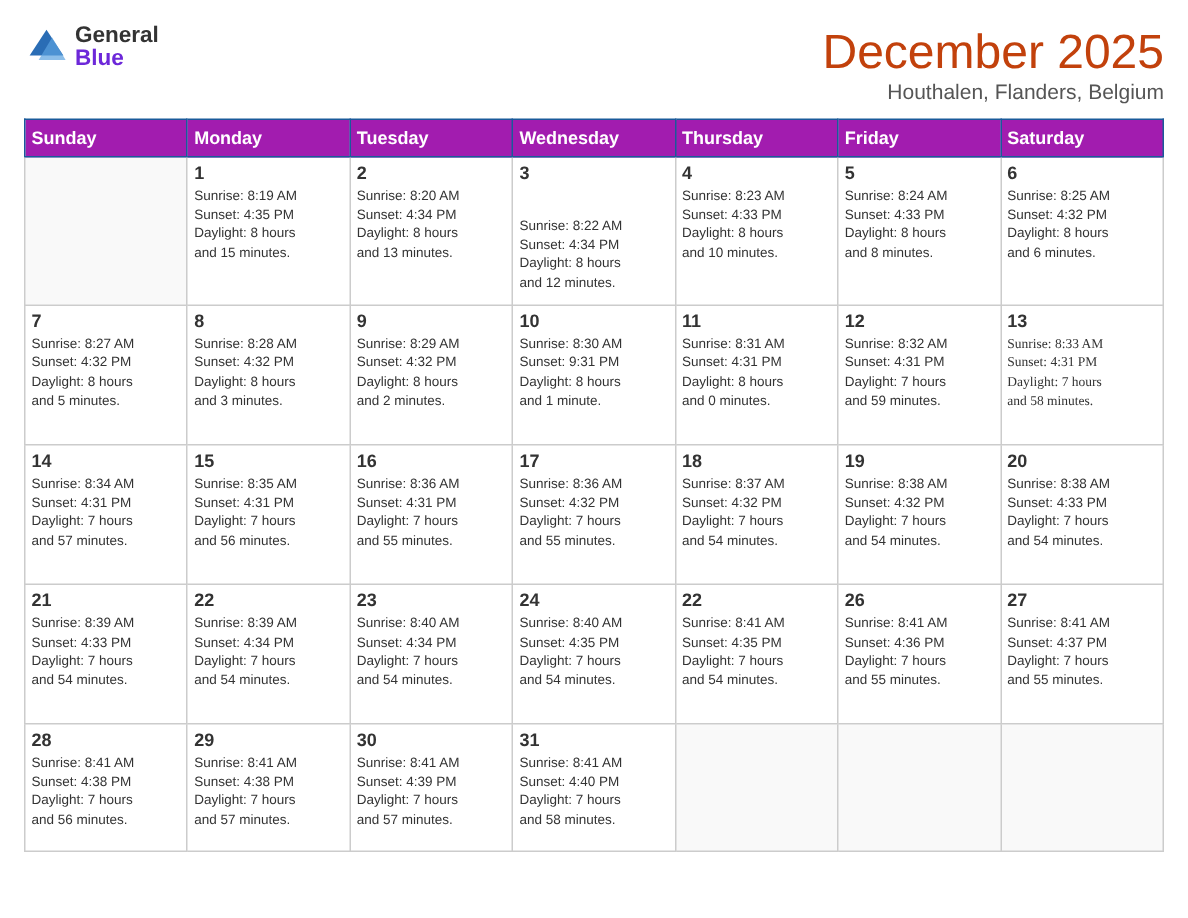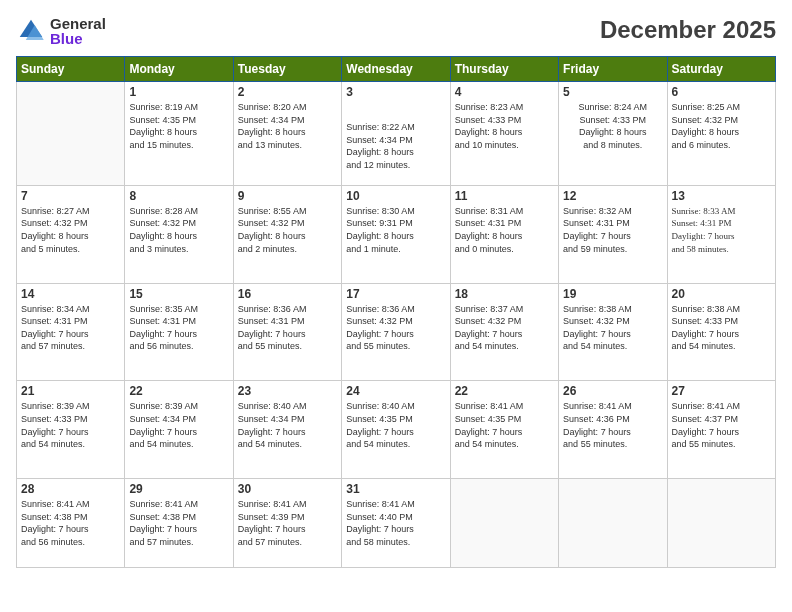--- a/index.html
+++ b/index.html
@@ -44,37 +44,37 @@
       color: #6d28d9;
     }
     .logo-icon {
       width: 30px;
       height: 30px;
     }
     .title-block {
       text-align: right;
     }
     .month-title {
-      font-size: 24px;
-      font-weight: bold;
-      color: #404040;
+      font-size: 32px;
+      font-weight: normal;
+      color: #c2410c;
     }
     .location-title {
       font-size: 14px;
       color: #555;
     }
     .calendar {
       flex: 1;
       border: 1px solid #ccc;
       border-collapse: collapse;
       width: 100%;
       table-layout: fixed;
     }
     .calendar th {
-      background-color: #4d7c0f;
+      background-color: #a21caf;
       color: white;
       font-size: 12px;
       font-weight: bold;
       padding: 5px 4px;
       text-align: left;
       border: 1px solid #1a5a9a;
     }
     .calendar td {
       border: 1px solid #ccc;
       vertical-align: top;
@@ -112,20 +112,21 @@
         <polygon points="20,5 35,28 5,28" fill="#2a6db5"></polygon>
         <polygon points="25,12 37,32 13,32" fill="#5ba3e0" opacity="0.7"></polygon>
       </svg>
       <div class="logo-text">
         <span class="logo-general">General</span>
         <span class="logo-blue">Blue</span>
       </div>
     </div>
     <div class="title-block">
       <div class="month-title">December 2025</div>
+      <div class="location-title">Houthalen, Flanders, Belgium</div>
     </div>
   </div>
 
   <table class="calendar">
     <thead>
       <tr id="weekday-header">
           <th>Sunday</th>
           <th>Monday</th>
           <th>Tuesday</th>
           <th>Wednesday</th>
@@ -160,21 +161,21 @@
           </td>
           <td>
             <span class="day-num">4</span>
             <div class="cell-info" style="white-space: pre-line;">Sunrise: 8:23 AM
 Sunset: 4:33 PM
 Daylight: 8 hours
 and 10 minutes.</div>
           </td>
           <td>
             <span class="day-num">5</span>
-            <div class="cell-info" style="white-space: pre-line; text-align: center;">Sunrise: 8:24 AM
+            <div class="cell-info" style="white-space: pre-line;">Sunrise: 8:24 AM
 Sunset: 4:33 PM
 Daylight: 8 hours
 and 8 minutes.</div>
           </td>
           <td>
             <span class="day-num">6</span>
             <div class="cell-info" style="white-space: pre-line;">Sunrise: 8:25 AM
 Sunset: 4:32 PM
 Daylight: 8 hours
 and 6 minutes.</div>
@@ -190,21 +191,21 @@
           </td>
           <td>
             <span class="day-num">8</span>
             <div class="cell-info" style="white-space: pre-line;">Sunrise: 8:28 AM
 Sunset: 4:32 PM
 Daylight: 8 hours
 and 3 minutes.</div>
           </td>
           <td>
             <span class="day-num">9</span>
-            <div class="cell-info" style="white-space: pre-line;">Sunrise: 8:55 AM
+            <div class="cell-info" style="white-space: pre-line;">Sunrise: 8:29 AM
 Sunset: 4:32 PM
 Daylight: 8 hours
 and 2 minutes.</div>
           </td>
           <td>
             <span class="day-num">10</span>
             <div class="cell-info" style="white-space: pre-line;">Sunrise: 8:30 AM
 Sunset: 9:31 PM
 Daylight: 8 hours
 and 1 minute.</div>

